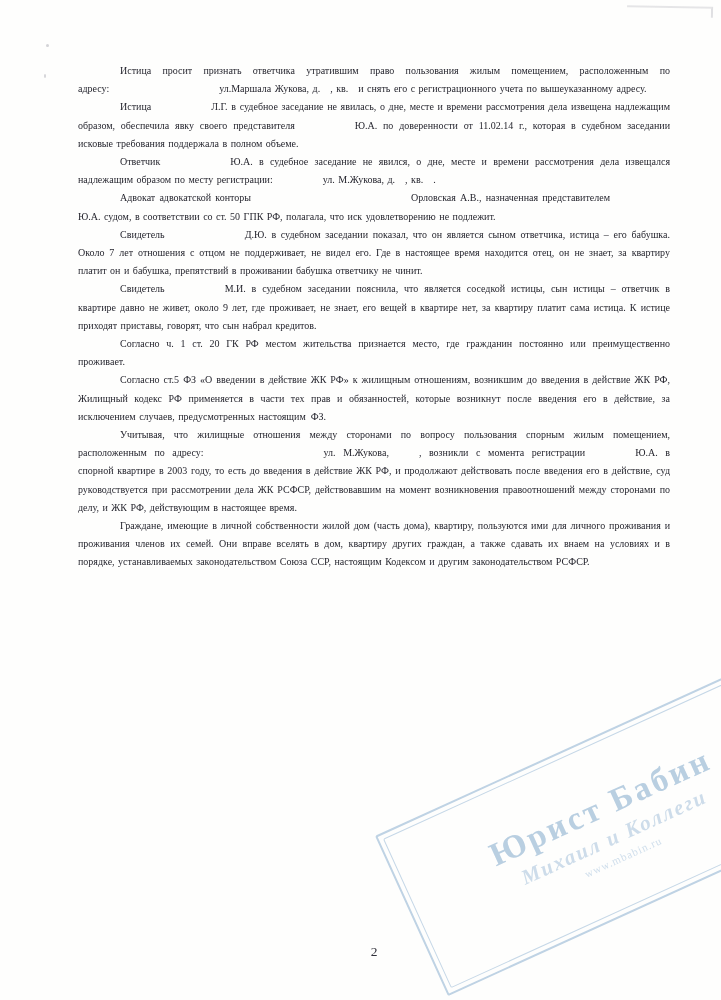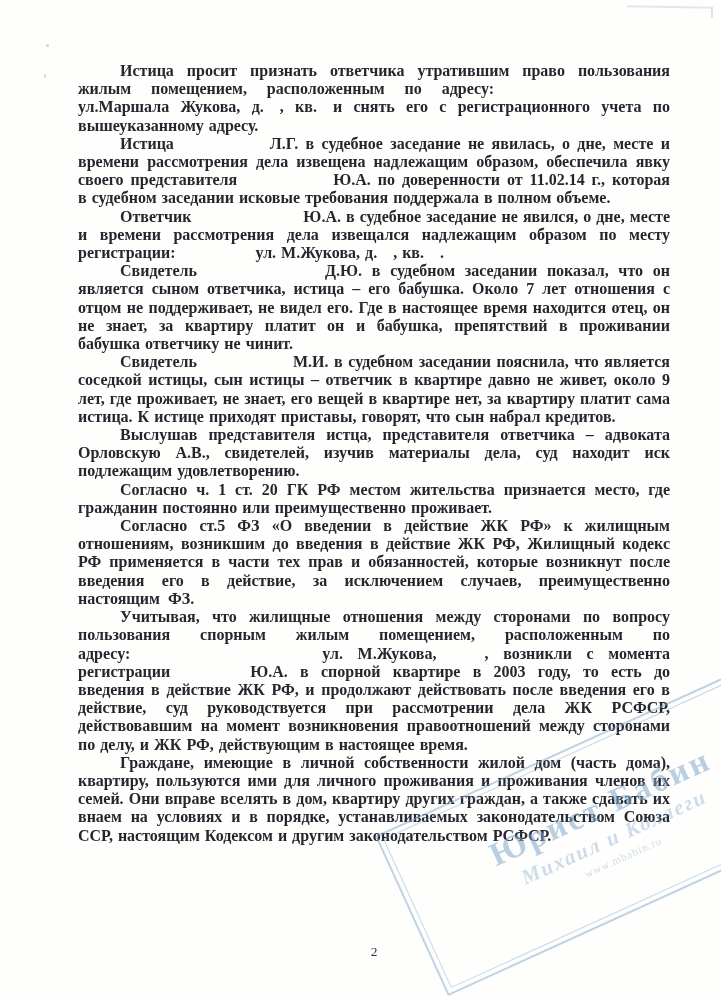--- a/index.html
+++ b/index.html
@@ -18,25 +18,24 @@
     position: absolute;
     inset: 0;
     background: #fefefd;
   }
   .text-block {
     position: absolute;
     left: 78px;
     top: 62px;
     width: 592px;
     color: #26262f;
-    font-size: 16px;
+    font-size: 10px;
     line-height: 18.2px;
     text-align: justify;
     word-spacing: 1px;
-    font-weight: bold;
   }
   .text-block p {
     margin: 0;
     padding: 0;
     text-indent: 42px;
   }
   .page-number {
     position: absolute;
     top: 944px;
     left: 78px;
@@ -121,25 +120,25 @@
 <div class="page">
 
   <div class="artifact-top-right"></div>
   <div class="speck speck-1"></div>
   <div class="speck speck-2"></div>
 
   <div class="text-block">
     <p>Истица просит признать ответчика утратившим право пользования жилым помещением, расположенным по адресу:           ул.Маршала Жукова, д.  , кв.  и снять его с регистрационного учета по вышеуказанному адресу.</p>
     <p>Истица      Л.Г. в судебное заседание не явилась, о дне, месте и времени рассмотрения дела извещена надлежащим образом, обеспечила явку своего представителя      Ю.А. по доверенности от 11.02.14 г., которая в судебном заседании исковые требования поддержала в полном объеме.</p>
     <p>Ответчик       Ю.А. в судебное заседание не явился, о дне, месте и времени рассмотрения дела извещался надлежащим образом по месту регистрации:     ул. М.Жукова, д.  , кв.  .</p>
+    <p>Адвокат адвокатской конторы                Орловская А.В., назначенная представителем      Ю.А. судом, в соответствии со ст. 50 ГПК РФ, полагала, что иск удовлетворению не подлежит.</p>
     <p>Свидетель        Д.Ю. в судебном заседании показал, что он является сыном ответчика, истица – его бабушка. Около 7 лет отношения с отцом не поддерживает, не видел его. Где в настоящее время находится отец, он не знает, за квартиру платит он и бабушка, препятствий в проживании бабушка ответчику не чинит.</p>
     <p>Свидетель      М.И. в судебном заседании пояснила, что является соседкой истицы, сын истицы – ответчик в квартире давно не живет, около 9 лет, где проживает, не знает, его вещей в квартире нет, за квартиру платит сама истица. К истице приходят приставы, говорят, что сын набрал кредитов.</p>
-    <p>Выслушав представителя истца, представителя ответчика – адвоката Орловскую А.В., свидетелей, изучив материалы дела, суд находит иск подлежащим удовлетворению.</p>
     <p>Согласно ч. 1 ст. 20 ГК РФ местом жительства признается место, где гражданин постоянно или преимущественно проживает.</p>
-    <p>Согласно ст.5 ФЗ «О введении в действие ЖК РФ» к жилищным отношениям, возникшим до введения в действие ЖК РФ, Жилищный кодекс РФ применяется в части тех прав и обязанностей, которые возникнут после введения его в действие, за исключением случаев, преимущественно настоящим ФЗ.</p>
+    <p>Согласно ст.5 ФЗ «О введении в действие ЖК РФ» к жилищным отношениям, возникшим до введения в действие ЖК РФ, Жилищный кодекс РФ применяется в части тех прав и обязанностей, которые возникнут после введения его в действие, за исключением случаев, предусмотренных настоящим ФЗ.</p>
     <p>Учитывая, что жилищные отношения между сторонами по вопросу пользования спорным жилым помещением, расположенным по адресу:            ул. М.Жукова,   , возникли с момента регистрации     Ю.А. в спорной квартире в 2003 году, то есть до введения в действие ЖК РФ, и продолжают действовать после введения его в действие, суд руководствуется при рассмотрении дела ЖК РСФСР, действовавшим на момент возникновения правоотношений между сторонами по делу, и ЖК РФ, действующим в настоящее время.</p>
     <p>Граждане, имеющие в личной собственности жилой дом (часть дома), квартиру, пользуются ими для личного проживания и проживания членов их семей. Они вправе вселять в дом, квартиру других граждан, а также сдавать их внаем на условиях и в порядке, устанавливаемых законодательством Союза ССР, настоящим Кодексом и другим законодательством РСФСР.</p>
   </div>
 
   <div class="stamp">
     <div class="stamp-inner"></div>
     <div class="stamp-line1">Юрист Бабин</div>
     <div class="stamp-line2">Михаил и Коллеги</div>
     <div class="stamp-url">www.mbabin.ru</div>
   </div>

